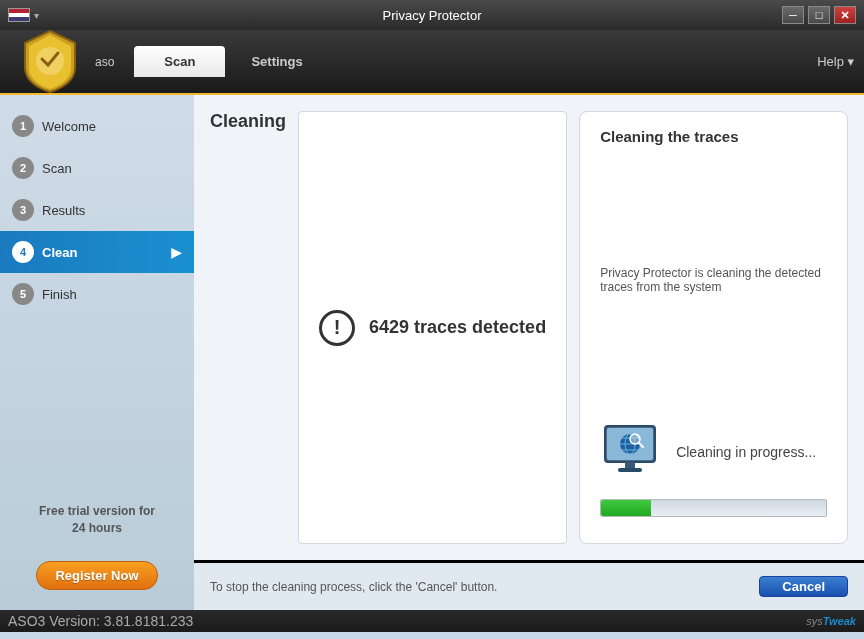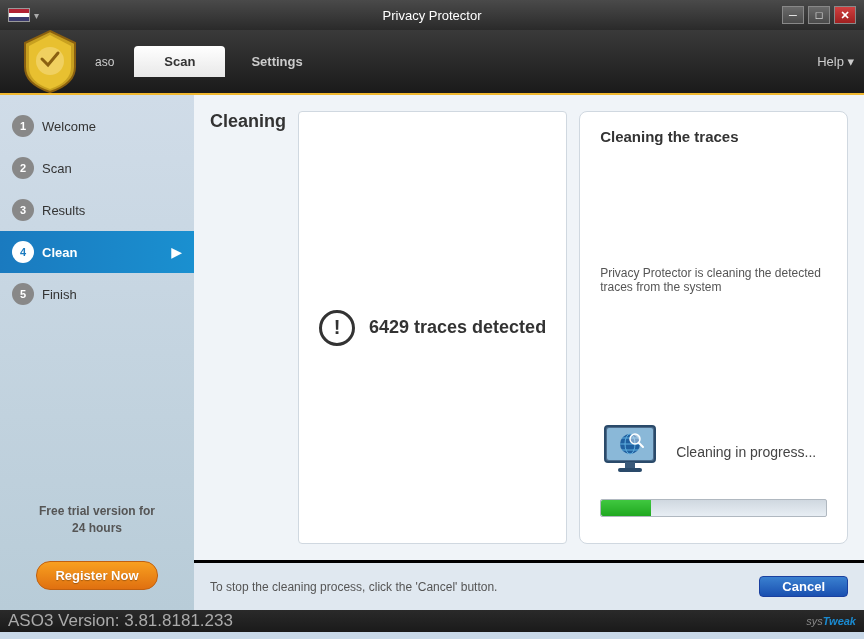--- a/index.html
+++ b/index.html
@@ -348,21 +348,21 @@
     .status-bar {
       background: linear-gradient(to bottom, #2a2a2a, #1a1a1a);
       height: 22px;
       display: flex;
       align-items: center;
       justify-content: space-between;
       padding: 0 8px;
     }
     .version-text {
       color: #aaa;
-      font-size: 17px;
+      font-size: 14px;
     }
     .brand-text {
       color: #aaa;
       font-size: 11px;
       font-style: italic;
     }
     .brand-text span.sys {
       color: #888;
     }
     .brand-text span.tweak {

